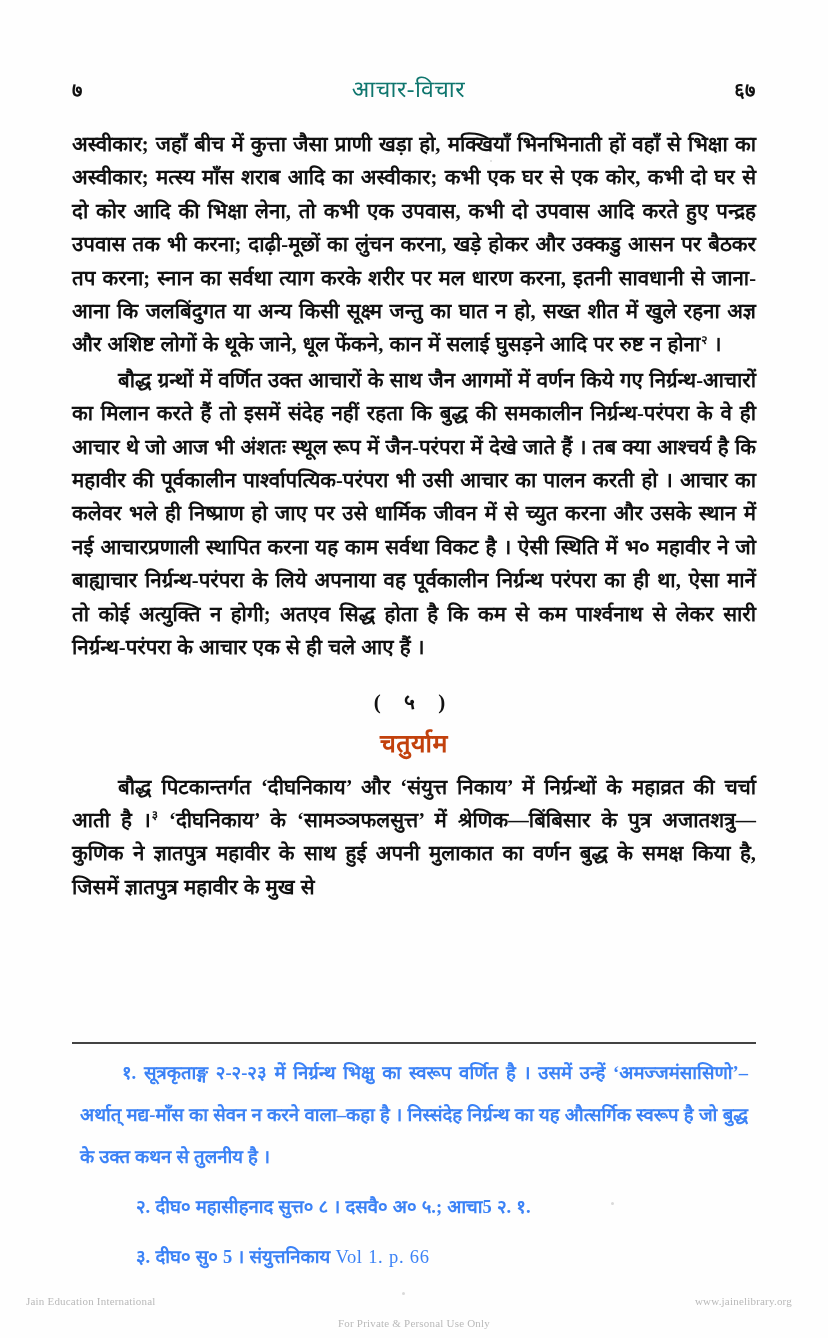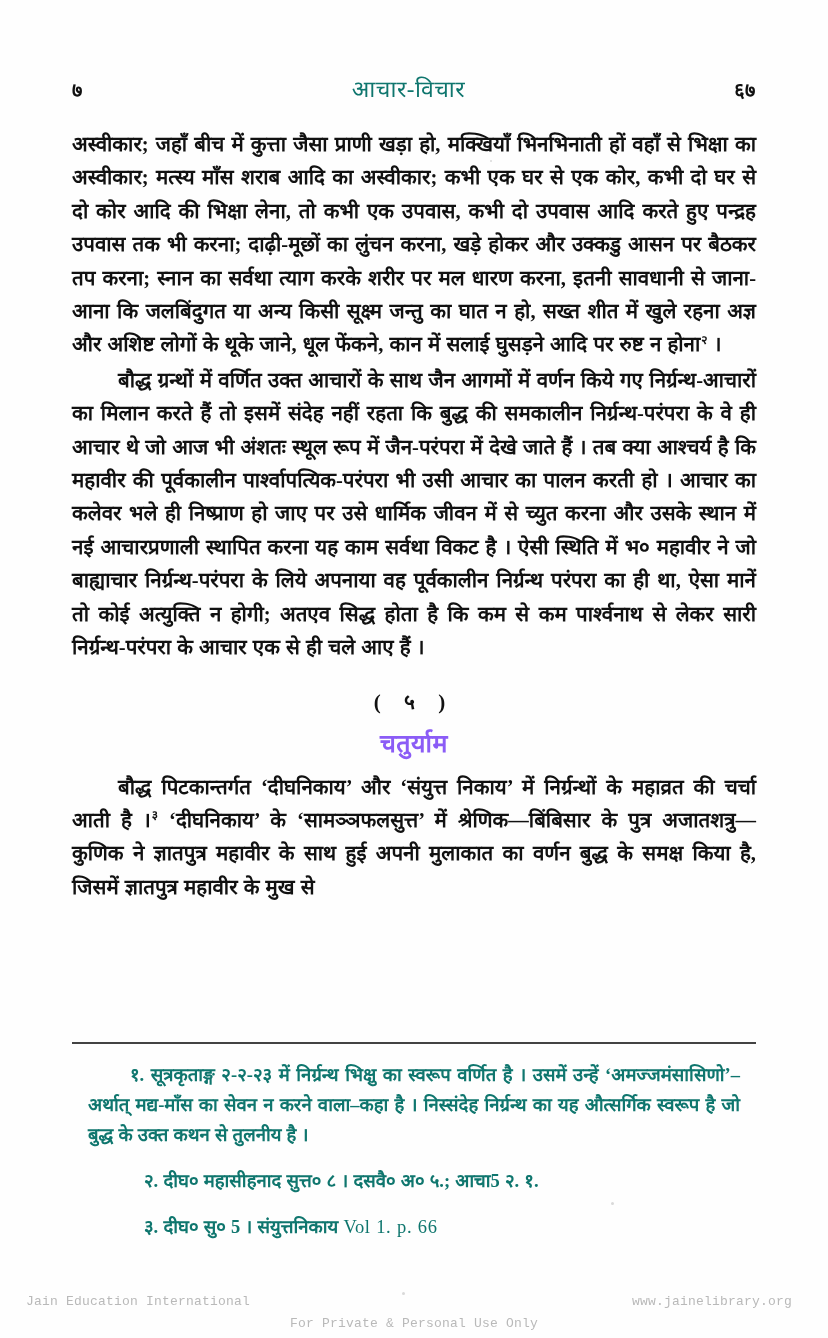--- a/index.html
+++ b/index.html
@@ -95,46 +95,46 @@
     font-weight: 700;
     letter-spacing: 9px;
     color: #111;
     display: block;
     margin-bottom: 10px;
   }
   .section-title {
     font-size: 25px;
     font-weight: 700;
     letter-spacing: 0.5px;
-    color: #8b5cf6;
+    color: #c2410c;
     display: block;
     margin-bottom: 12px;
   }
 
   
   .footnote-zone {
     position: absolute;
     top: 1042px;
     left: 72px;
     width: 684px;
   }
   .fn-rule {
     height: 0;
     border: 0;
     border-top: 2px solid #1a1a1a;
     margin: 0 0 7px 0;
     width: 100%;
     opacity: 0.82;
   }
   p.footnote {
-    margin: 16px;
+    margin: 8px;
     font-size: 18.5px;
-    line-height: 30px;
-    font-weight: 700;
-    color: #0f766e;
+    line-height: 42px;
+    font-weight: 700;
+    color: #3b82f6;
     text-align: justify;
     word-spacing: 0.5px;
   }
   p.footnote.first {
     text-indent: 42px;
   }
   p.footnote.short {
     text-align: left;
     text-indent: 56px;
   }
@@ -146,22 +146,22 @@
 
   
   .page-footer {
     position: absolute;
     left: 0;
     right: 0;
     bottom: 24px;
     height: 26px;
     display: flex;
     align-items: center;
-    font-family: Liberation Mono, monospace;
-    font-size: 13px;
+    font-family: Liberation Serif, serif;
+    font-size: 11px;
     color: #b9b9b9;
     letter-spacing: 0.2px;
     text-align: right;
   }
   .footer-left   { position: absolute; left: 26px; }
   .footer-center { position: absolute; left: 50%; transform: translateX(-50%); margin-top: 44px; }
   .footer-right  { position: absolute; right: 36px; }
 
   .speck {
     position: absolute;

